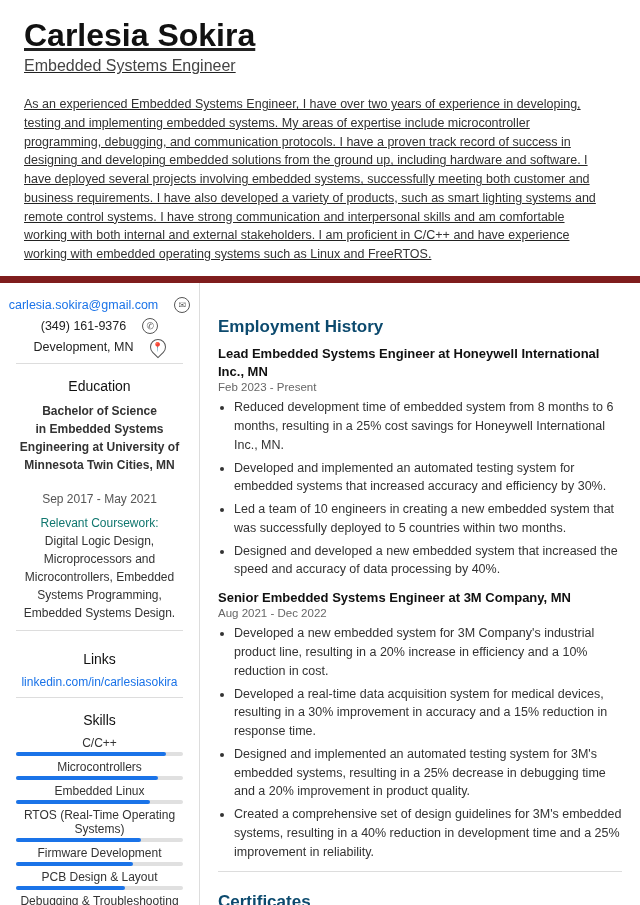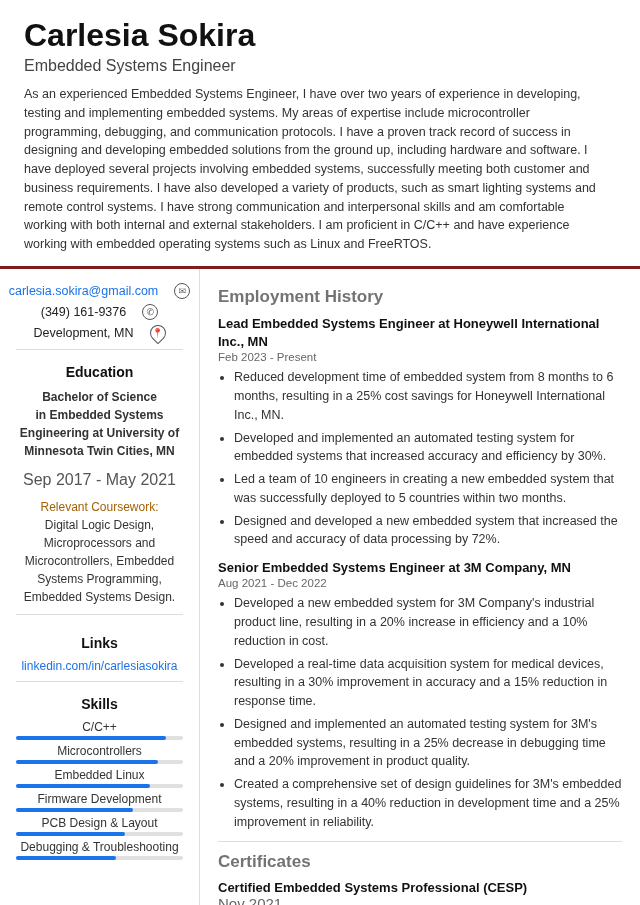--- a/index.html
+++ b/index.html
@@ -11,33 +11,34 @@
       width: 640px;
       min-height: 905px;
     }
     .resume-container {
       display: flex;
       flex-direction: column;
       width: 640px;
     }
     .header-section {
       padding: 18px 36px 12px 24px;
-      border-bottom: 3px solid #7f1d1d;
+      border-bottom: 7px solid #7f1d1d;
+      text-decoration: underline;
     }
     .header-name {
       font-size: 32px;
       font-weight: bold;
       color: #111;
       line-height: 1.1;
     }
     .header-title {
       font-size: 16px;
       color: #444;
       margin-top: 4px;
-      margin-bottom: 10px;
+      margin-bottom: 20px;
     }
     .header-summary {
       font-size: 12.5px;
       color: #333;
       line-height: 1.5;
     }
     .body-section {
       display: flex;
       flex-direction: row;
       width: 640px;
@@ -73,43 +74,43 @@
       align-items: center;
       justify-content: center;
       font-size: 9px;
       color: #555;
       flex-shrink: 0;
     }
     .contact-icon.mail { border-color: #555; }
     .contact-icon.phone { border-color: #555; }
 
     .left-section-title {
-      font-weight: bold;
+      font-weight: normal;
       font-size: 14px;
       text-align: center;
       margin: 14px 0 8px 0;
       color: #111;
     }
     .education-block {
       font-size: 12px;
       text-align: center;
       line-height: 1.5;
       color: #333;
     }
     .education-block .degree {
       font-weight: bold;
     }
     .education-date {
-      font-size: 16px;
+      font-size: 12px;
       color: #555;
-      margin-top: 8px;
+      margin-top: 16px;
     }
     .education-coursework-label {
       font-size: 12px;
-      color: #a16207;
+      color: #0f766e;
       margin-top: 6px;
     }
     .education-coursework {
       font-size: 12px;
       color: #333;
       line-height: 1.5;
     }
     .links-section {
       margin-top: 20px;
     }
@@ -145,23 +146,23 @@
     }
     .divider {
       border: none;
       border-top: 1px solid #ddd;
       margin: 8px 0;
     }
     
     .section-title {
       font-size: 17px;
       font-weight: bold;
-      color: #737373;
+      color: #0c4a6e;
       margin-bottom: 8px;
-      margin-top: 4px;
+      margin-top: 20px;
     }
     .job-title {
       font-weight: bold;
       font-size: 13px;
       color: #111;
       line-height: 1.4;
     }
     .job-date {
       font-size: 11.5px;
       color: #666;
@@ -263,20 +264,26 @@
       <div class="skill-bar" style="width:85%"></div>
     </div>
   </div>
             <div class="skill-item">
     <div class="skill-label">Embedded Linux</div>
     <div class="skill-bar-container">
       <div class="skill-bar" style="width:80%"></div>
     </div>
   </div>
             <div class="skill-item">
+    <div class="skill-label">RTOS (Real-Time Operating Systems)</div>
+    <div class="skill-bar-container">
+      <div class="skill-bar" style="width:75%"></div>
+    </div>
+  </div>
+            <div class="skill-item">
     <div class="skill-label">Firmware Development</div>
     <div class="skill-bar-container">
       <div class="skill-bar" style="width:70%"></div>
     </div>
   </div>
             <div class="skill-item">
     <div class="skill-label">PCB Design &amp; Layout</div>
     <div class="skill-bar-container">
       <div class="skill-bar" style="width:65%"></div>
     </div>
@@ -296,21 +303,21 @@
 
       <div class="section-title">Employment History</div>
 
       <div class="job-block">
         <div class="job-title">Lead Embedded Systems Engineer at Honeywell International Inc., MN</div>
         <div class="job-date">Feb 2023 - Present</div>
         <ul class="job-bullets" id="job-1-bullets">
             <li>Reduced development time of embedded system from 8 months to 6 months, resulting in a 25% cost savings for Honeywell International Inc., MN.</li>
             <li>Developed and implemented an automated testing system for embedded systems that increased accuracy and efficiency by 30%.</li>
             <li>Led a team of 10 engineers in creating a new embedded system that was successfully deployed to 5 countries within two months.</li>
-            <li>Designed and developed a new embedded system that increased the speed and accuracy of data processing by 72%.</li>
+            <li>Designed and developed a new embedded system that increased the speed and accuracy of data processing by 40%.</li>
           </ul>
       </div>
 
       <div class="job-block">
         <div class="job-title">Senior Embedded Systems Engineer at 3M Company, MN</div>
         <div class="job-date">Aug 2021 - Dec 2022</div>
         <ul class="job-bullets" id="job-2-bullets">
             <li>Developed a new embedded system for 3M Company's industrial product line, resulting in a 20% increase in efficiency and a 10% reduction in cost.</li>
             <li>Developed a real-time data acquisition system for medical devices, resulting in a 30% improvement in accuracy and a 15% reduction in response time.</li>
             <li>Designed and implemented an automated testing system for 3M's embedded systems, resulting in a 25% decrease in debugging time and a 20% improvement in product quality.</li>

